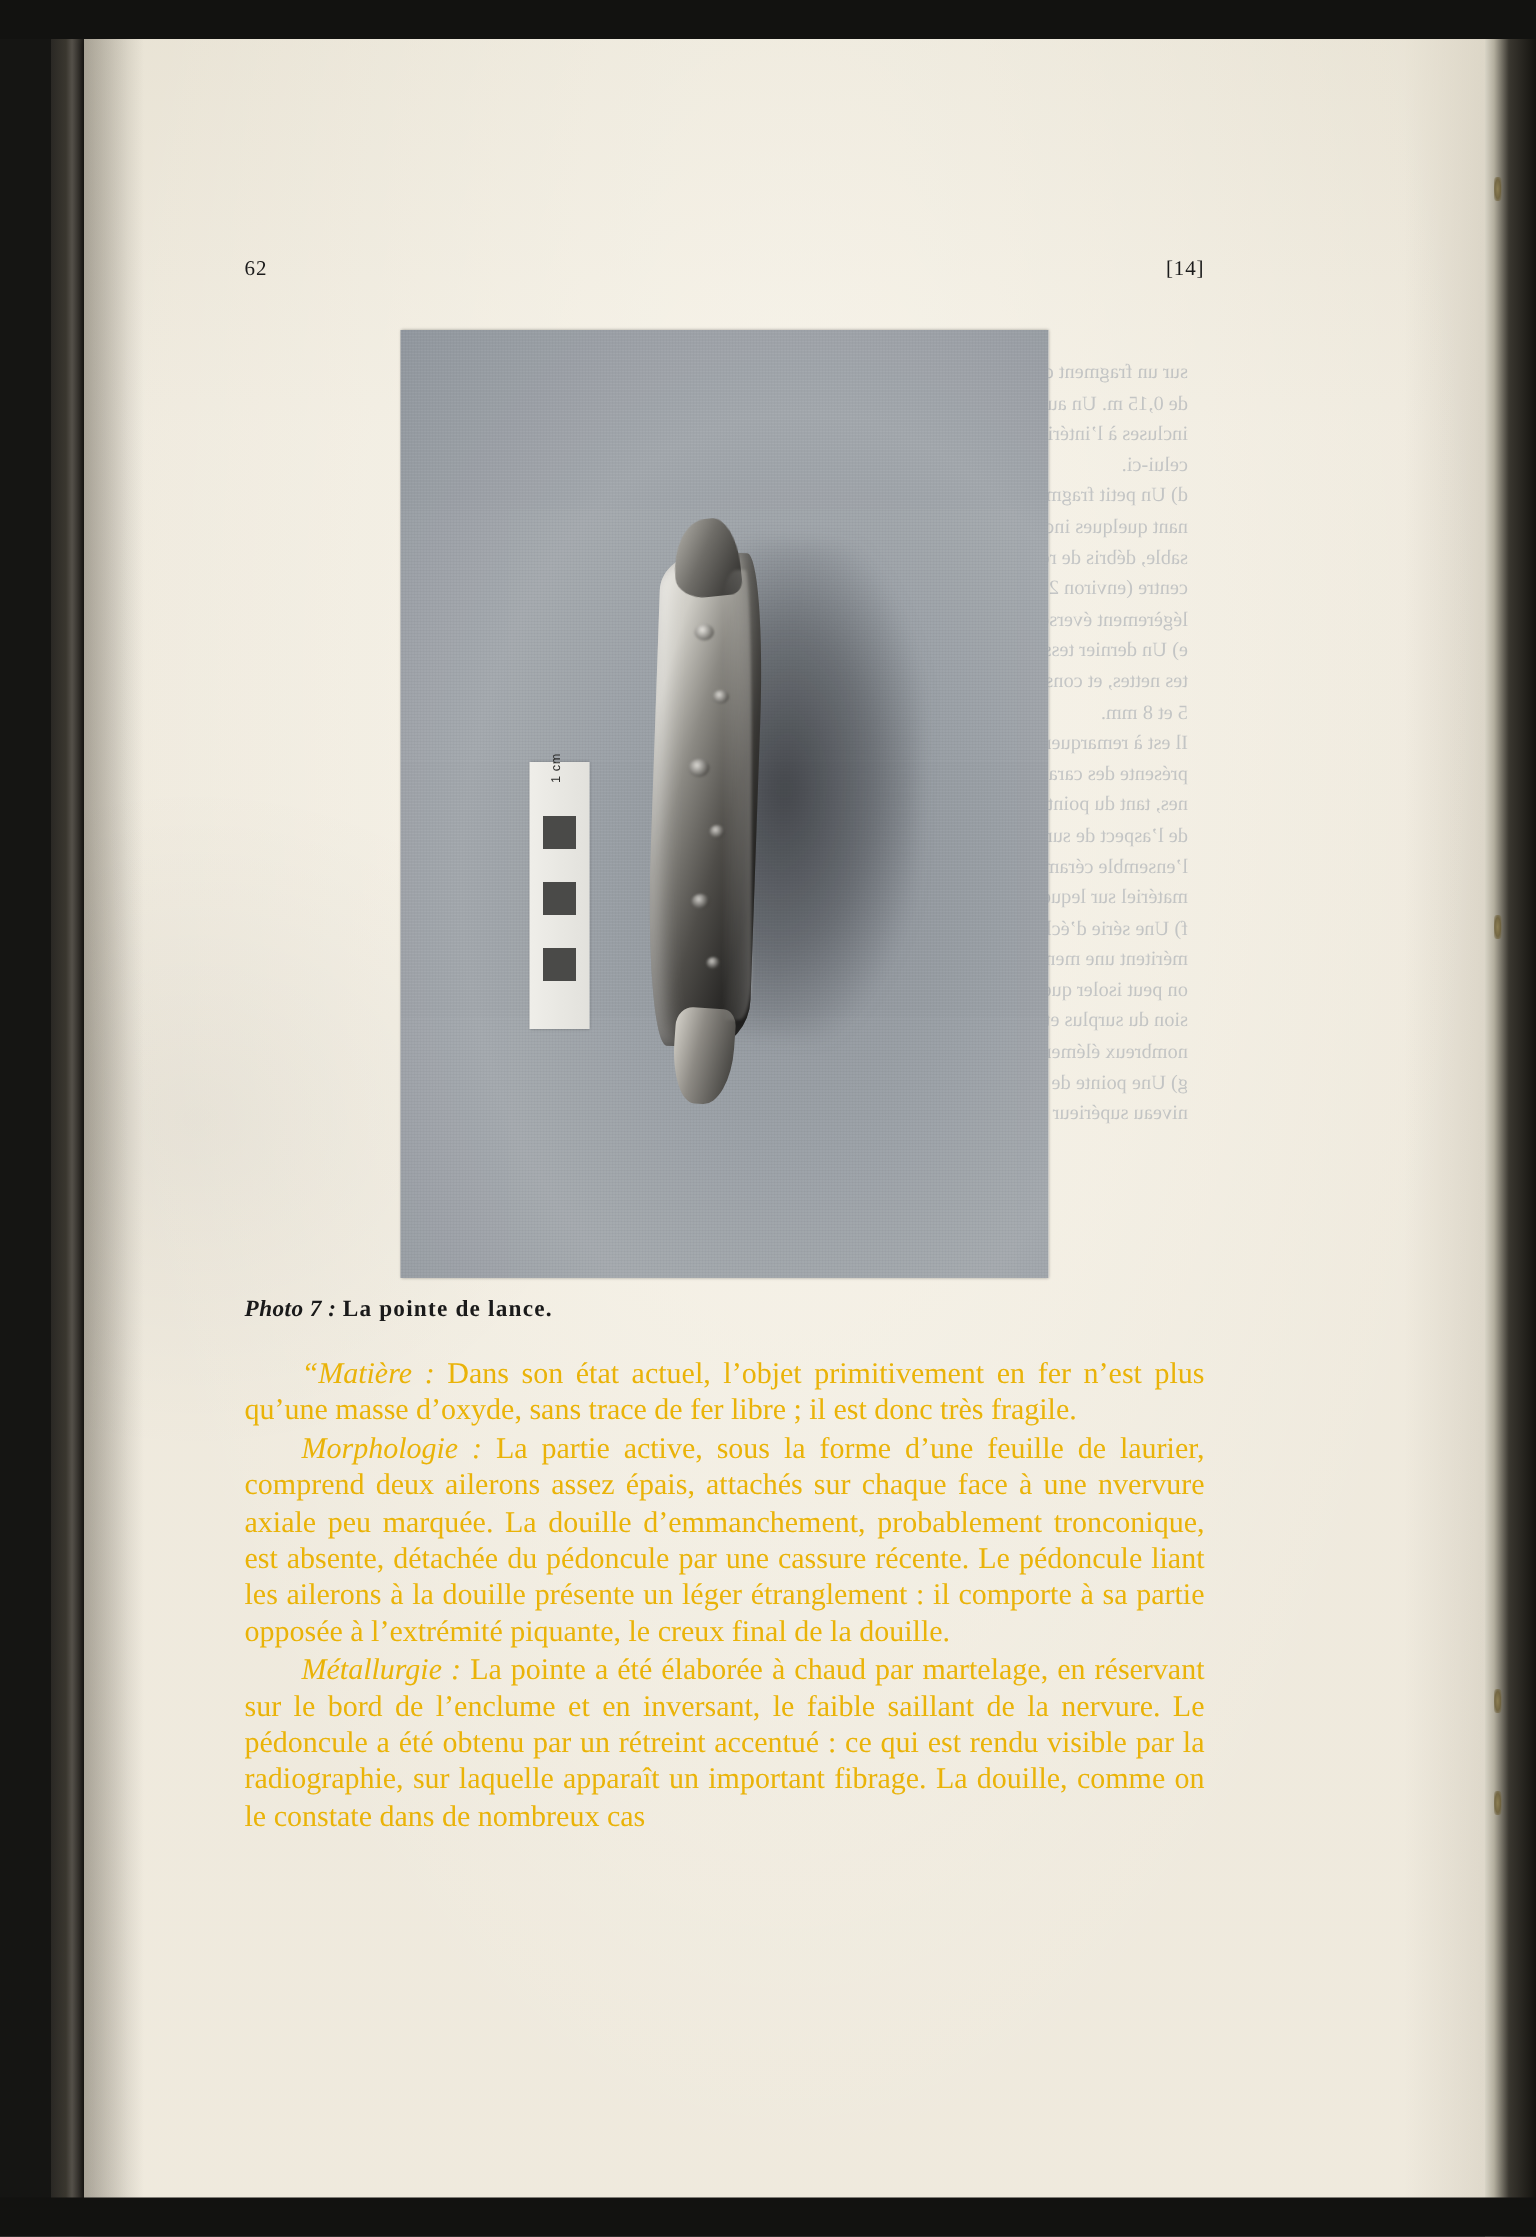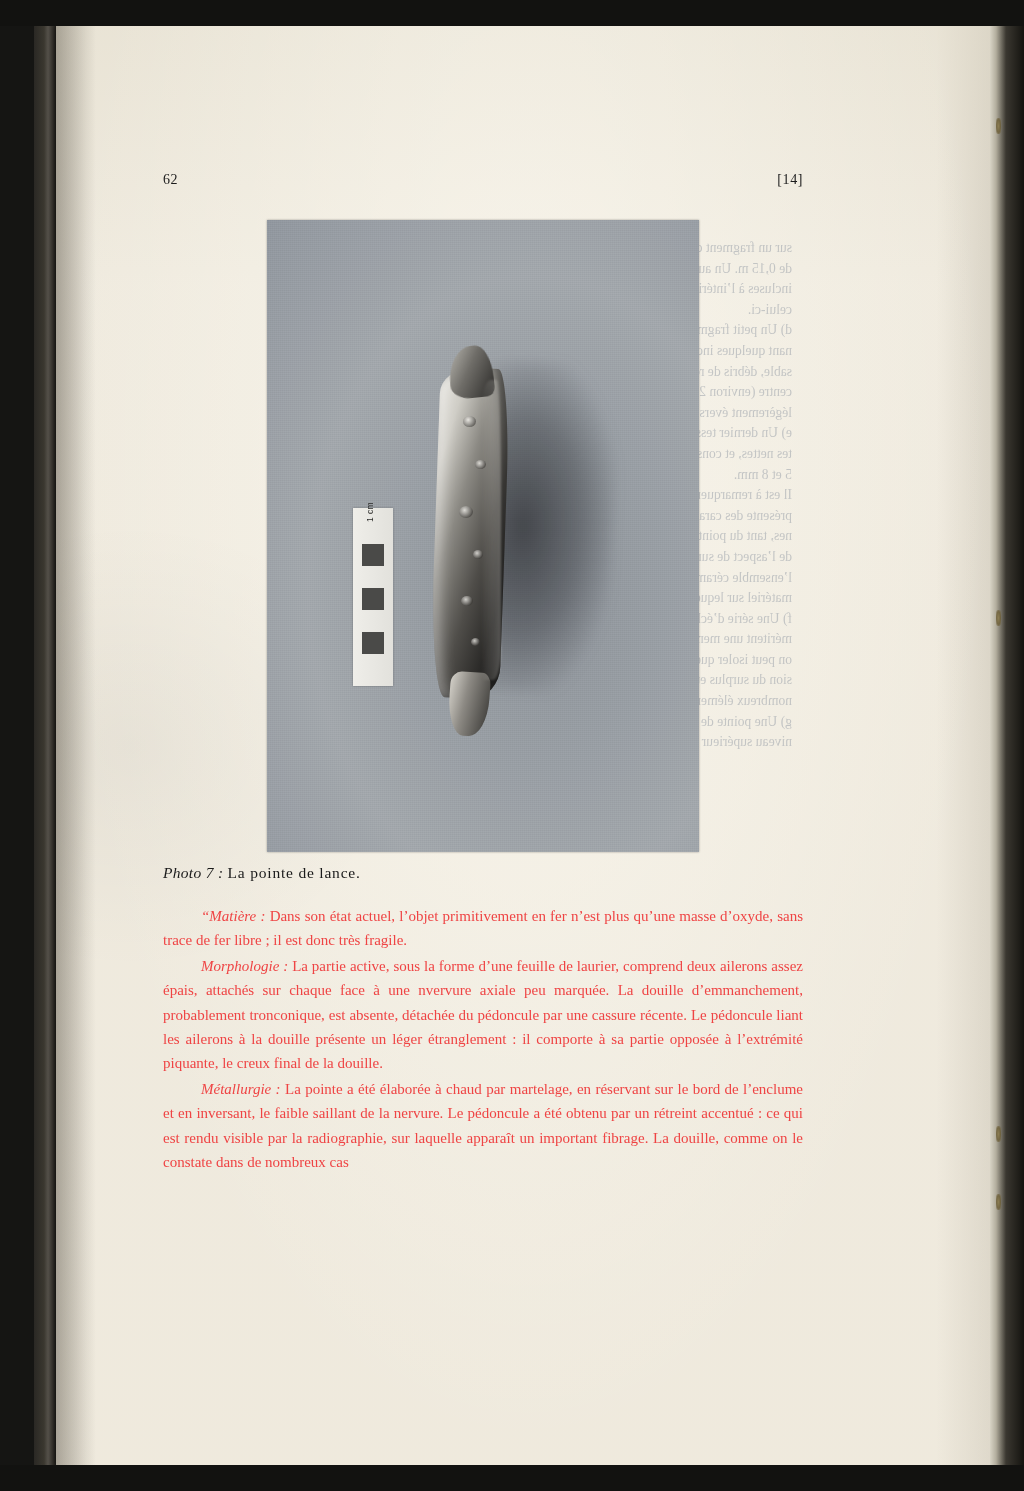--- a/index.html
+++ b/index.html
@@ -234,29 +234,30 @@
     transform: rotate(-90deg);
     transform-origin: left top;
     letter-spacing: 0.4px;
   }
   
   .caption {
     margin-top: 12px;
     font-size: 15.5px;
     color: #1a1a1a;
     letter-spacing: 0.3px;
+    font-weight: bold;
   }
   .caption .lbl { font-style: italic; }
   .caption .txt { letter-spacing: 0.8px; }
   
   .body {
     margin-top: 22px;
-    font-size: 15px;
+    font-size: 20px;
     line-height: 24.4px;
-    color: #ef4444;
+    color: #eab308;
     text-align: justify;
     -webkit-hyphens: none;
     hyphens: none;
   }
   .body p {
     margin: 0 0 1px 0;
     text-indent: 38px;
   }
   .body .run { font-style: italic; }
   

